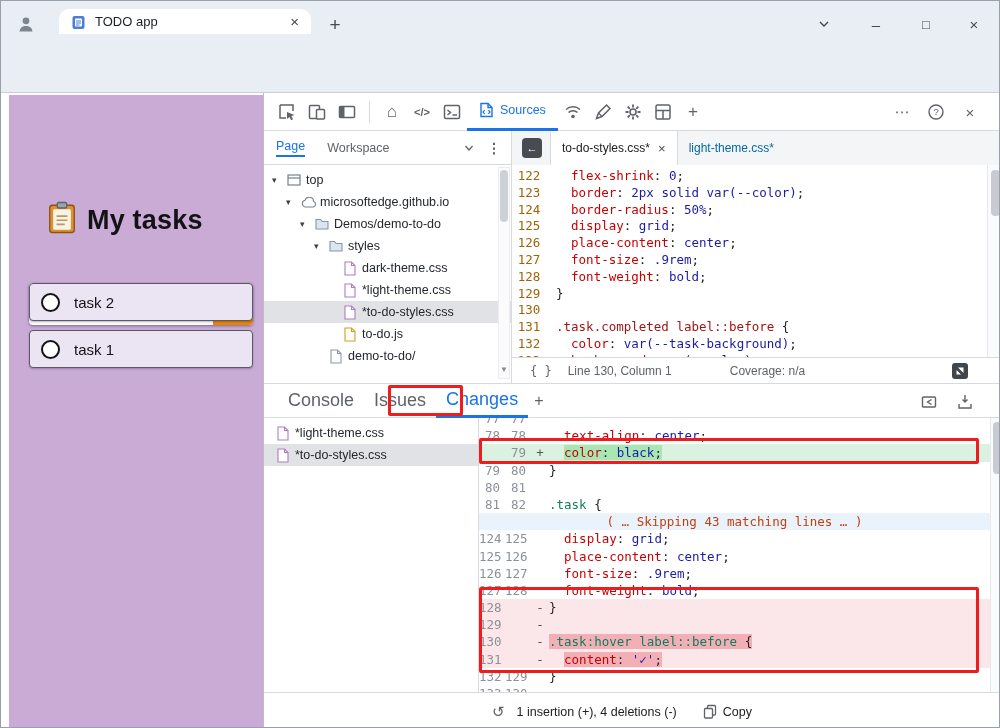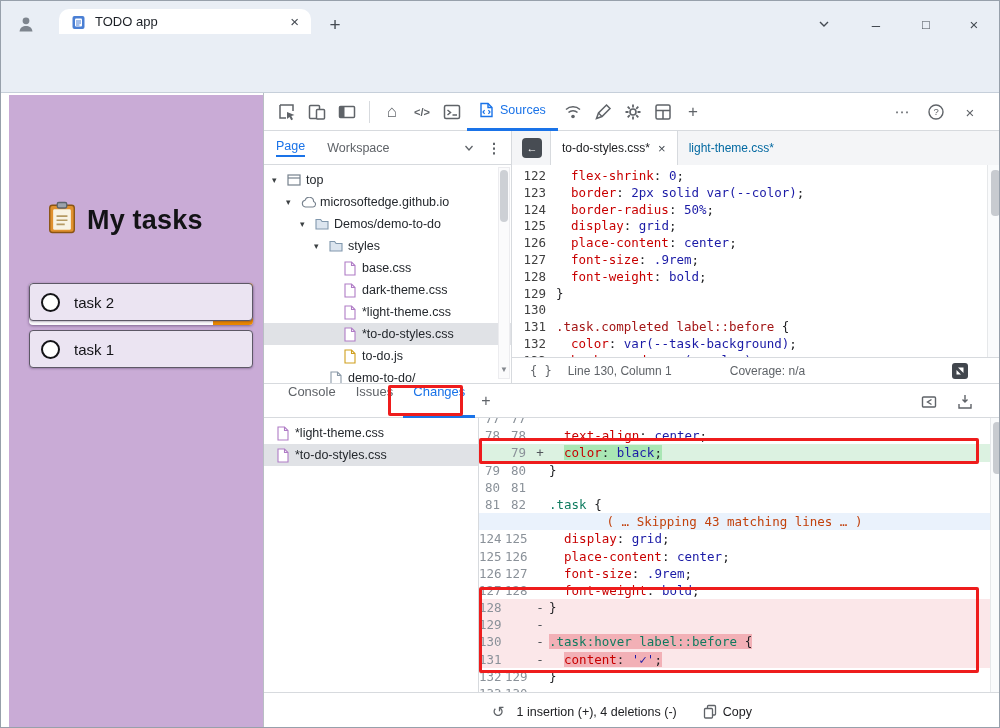--- a/index.html
+++ b/index.html
@@ -60,36 +60,36 @@
   .trow.sel { background:#e0e2e6; }
   .tarrow { width:13px; font-size:9px; color:#3c4043; }
   .ticon { width:18px; display:grid; place-items:center; }
   .tlabel { margin-left:3px; font-size:12.5px; color:#24282d; }
   .nav-scroll { position:absolute; left:234px; top:2px; width:12px; height:212px; background:#fbfbfc; border:1px solid #ececef; }
   .nav-scroll .thumb { position:absolute; left:1px; top:2px; width:8px; height:52px; background:#cdd0d5; border-radius:4px; }
   .nav-scroll .down { position:absolute; left:0; bottom:1px; width:10px; height:12px; font-size:8px; color:#85898f; text-align:center; }
 
   .editor { position:absolute; left:248px; top:72px; width:475px; height:192px; overflow:hidden; padding-top:3px; background:#fff; }
   .cl { display:flex; height:16.8px; line-height:16.8px; font-family:"DejaVu Sans Mono", monospace; font-size:12.5px; }
-  .lnum { width:44px; text-align:right; padding-right:10px; color:#404040; flex:0 0 auto; }
+  .lnum { width:44px; text-align:center; padding-right:10px; color:#a16207; flex:0 0 auto; }
   .lcode { white-space:pre; }
   .ed-scroll { position:absolute; left:723px; top:72px; width:15px; height:192px; background:#fafbfc; border-left:1px solid #e6e8ea; }
   .ed-scroll .thumb { position:absolute; left:3px; top:5px; width:9px; height:46px; background:#c8cbd0; border-radius:4px; }
 
   .c-pl { color:#202124; } .c-pr { color:var(--syn-prop,#c80000); } .c-va { color:var(--syn-value,#1a1aa6); }
   .c-se { color:var(--syn-selector,#0f7b5f); } .c-sr { color:var(--syn-selector-dark,#a31515); }
 
   .statusbar { position:absolute; left:248px; top:264px; width:490px; height:26px; border-top:1px solid #d7dade; display:flex; align-items:center; color:#5f6368; font-size:12px; }
   .fmt-btn { font-family:"DejaVu Sans Mono", monospace; font-size:12px; margin-left:18px; }
   .linecol { margin-left:16px; } .coverage { margin-left:58px; }
   .status-right-icon { position:absolute; right:34px; top:5px; width:16px; height:16px; background:#41464d; border-radius:3px; display:grid; place-items:center; }
 
   .drawer { position:absolute; left:0; top:290px; width:738px; height:346px; border-top:1px solid #d7dade; }
   .drawer-tabs { position:absolute; left:0; top:0; width:100%; height:34px; border-bottom:1px solid #d7dade; display:flex; align-items:center; padding-left:14px; }
-  .dtab { height:34px; display:flex; padding:0 10px; color:#5f6368; font-size:13px; }
+  .dtab { height:34px; display:flex; align-items:center; padding:0 10px; color:#5f6368; font-size:18px; }
   .dtab.active { color:var(--accent,#1a73e8); border-bottom:3px solid var(--accent,#1a73e8); font-weight:500; }
   .dplus { margin-left:6px; font-size:16px; color:#5f6368; }
   .drawer-ric { position:absolute; top:7px; width:22px; height:22px; display:grid; place-items:center; color:#5f6368; }
 
   .changed-files { position:absolute; left:0; top:34px; width:215px; height:274px; border-right:1px solid #d7dade; padding-top:4px; overflow:hidden; }
   .frow { height:22px; display:flex; align-items:center; padding-left:10px; }
   .frow.sel { background:#e0e2e6; }
   .frow .tlabel { font-size:12.5px; }
 
   .diff { position:absolute; left:215px; top:34px; width:511px; height:274px; overflow:hidden; }
@@ -337,29 +337,20 @@
             </span>
             <span class="tlabel">styles</span>
           </div>
           <div class="trow" style="padding-left: 77px;">
             <span class="ticon">
               <svg width="12" height="15" viewBox="0 0 12 15">
                 <path d="M1 1h6.5L11 4.5V14H1z" fill="#fff" stroke="#b07cc6" stroke-width="1.1"></path>
                 <path d="M7.5 1v3.5H11" fill="none" stroke="#b07cc6" stroke-width="1.1"></path>
               </svg>
             </span>
-            <span class="tlabel">base.css</span>
-          </div>
-          <div class="trow" style="padding-left: 77px;">
-            <span class="ticon">
-              <svg width="12" height="15" viewBox="0 0 12 15">
-                <path d="M1 1h6.5L11 4.5V14H1z" fill="#fff" stroke="#b07cc6" stroke-width="1.1"></path>
-                <path d="M7.5 1v3.5H11" fill="none" stroke="#b07cc6" stroke-width="1.1"></path>
-              </svg>
-            </span>
             <span class="tlabel">dark-theme.css</span>
           </div>
           <div class="trow" style="padding-left: 77px;">
             <span class="ticon">
               <svg width="12" height="15" viewBox="0 0 12 15">
                 <path d="M1 1h6.5L11 4.5V14H1z" fill="#fff" stroke="#b07cc6" stroke-width="1.1"></path>
                 <path d="M7.5 1v3.5H11" fill="none" stroke="#b07cc6" stroke-width="1.1"></path>
               </svg>
             </span>
             <span class="tlabel">*light-theme.css</span>

